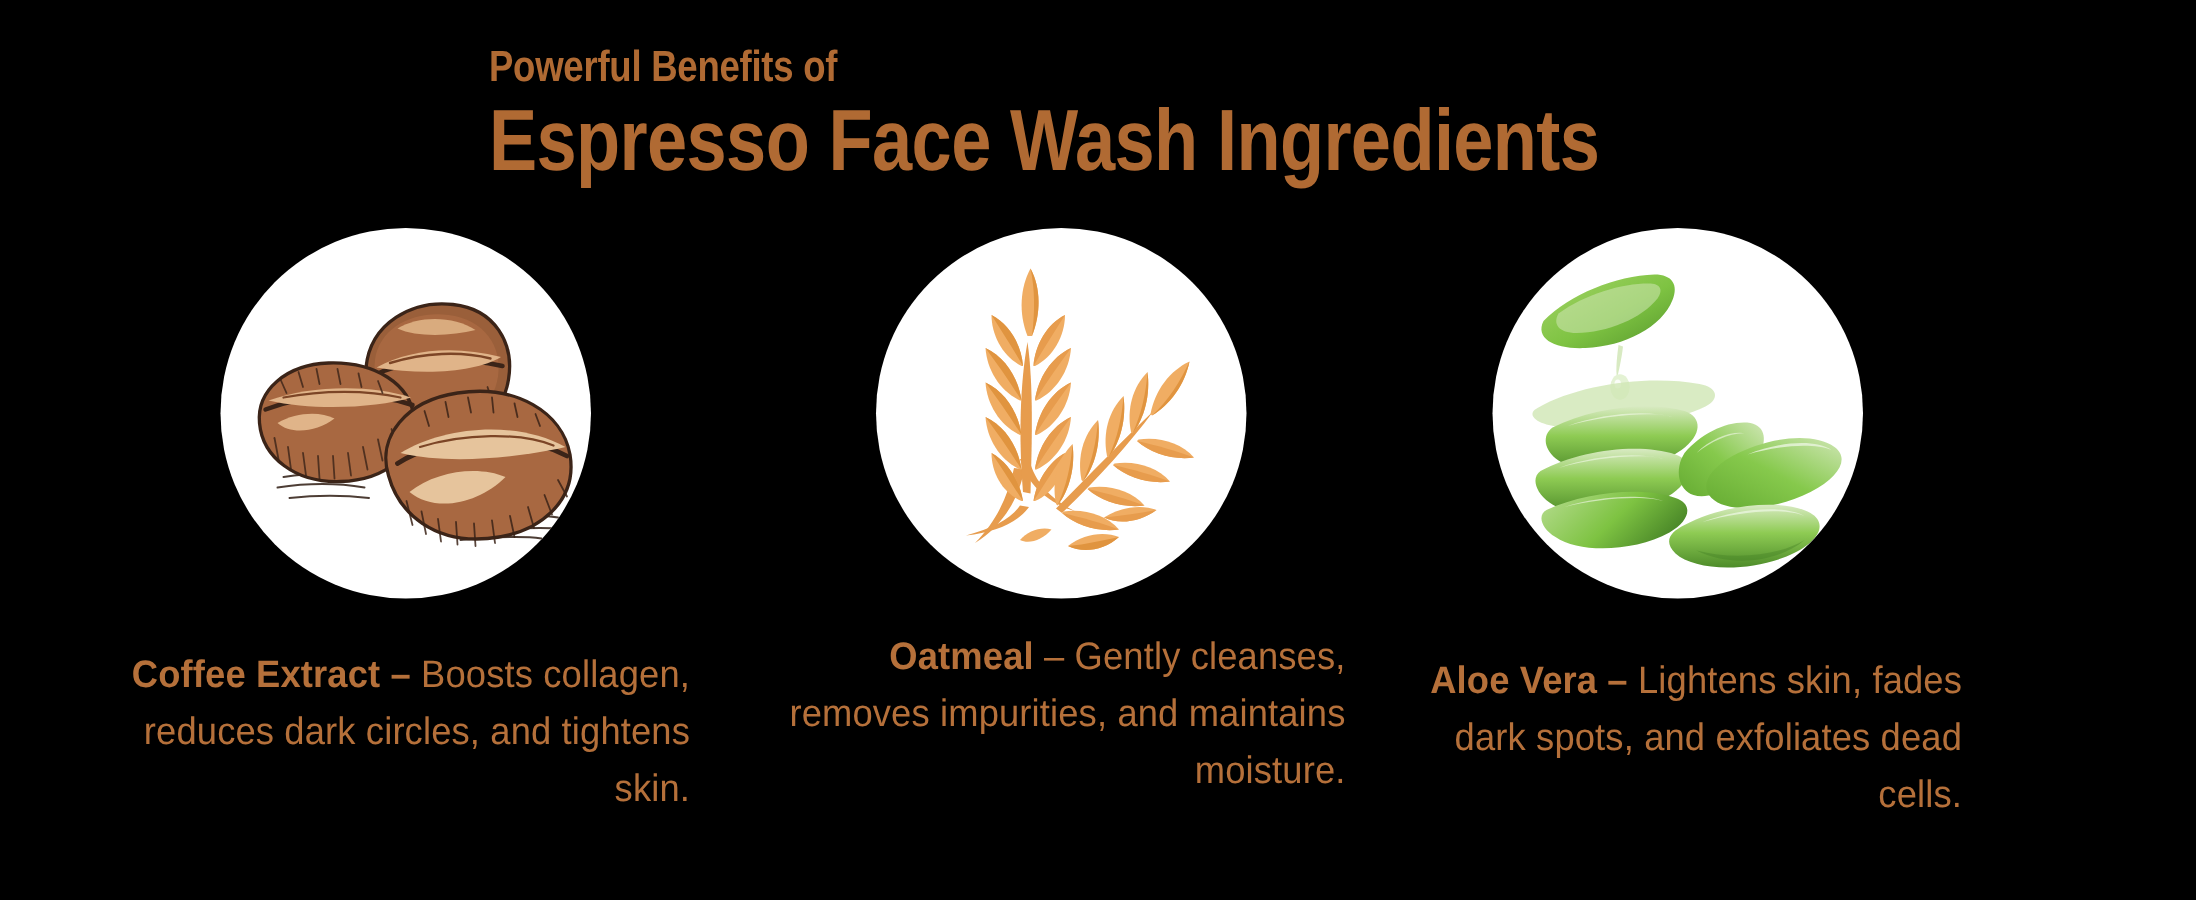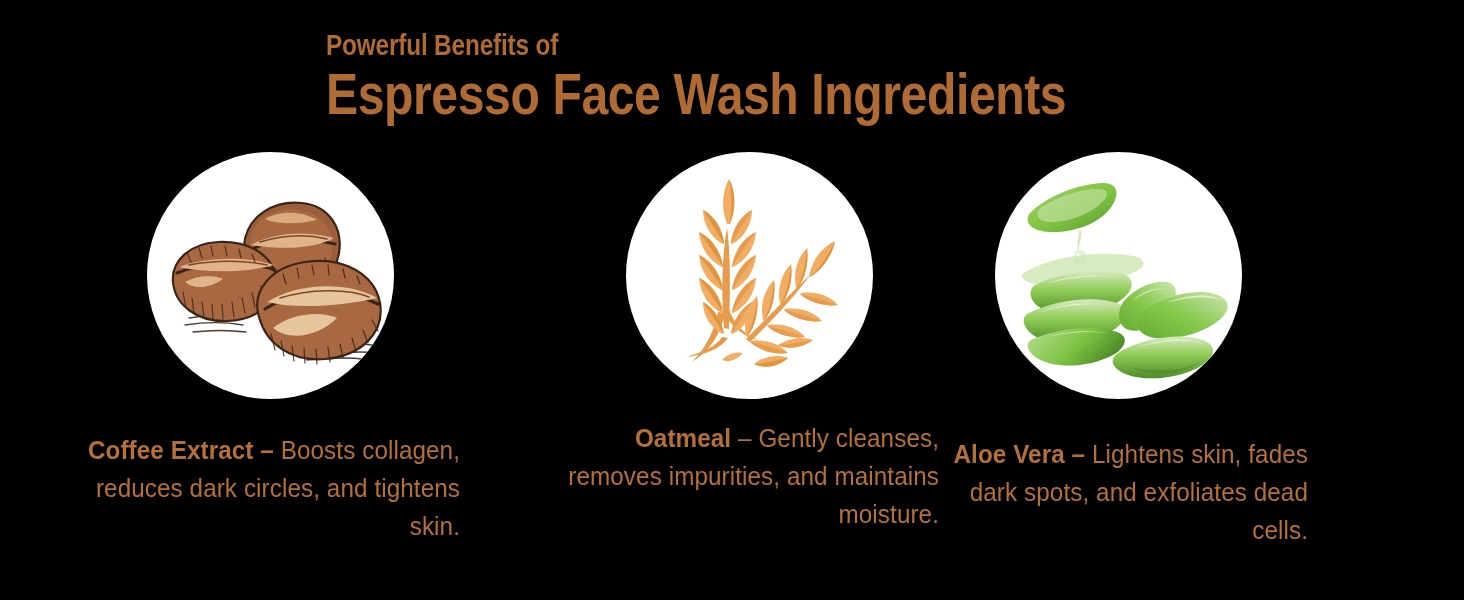--- a/index.html
+++ b/index.html
@@ -60,21 +60,21 @@
     top: 152px;
     width: 1464px;
   }
   .column {
     position: absolute;
     top: 0;
     width: 420px;
     text-align: right;
   }
   .column-coffee  { left: 60px; }
-  .column-oatmeal { left: 539px; }
+  .column-oatmeal { left: 497px; }
   .column-aloe    { left: 908px; }
 
   .media-circle {
     position: relative;
     width: 247px;
     height: 247px;
     margin: 0 auto;
     border-radius: 50%;
     background: #ffffff;
     overflow: hidden;

